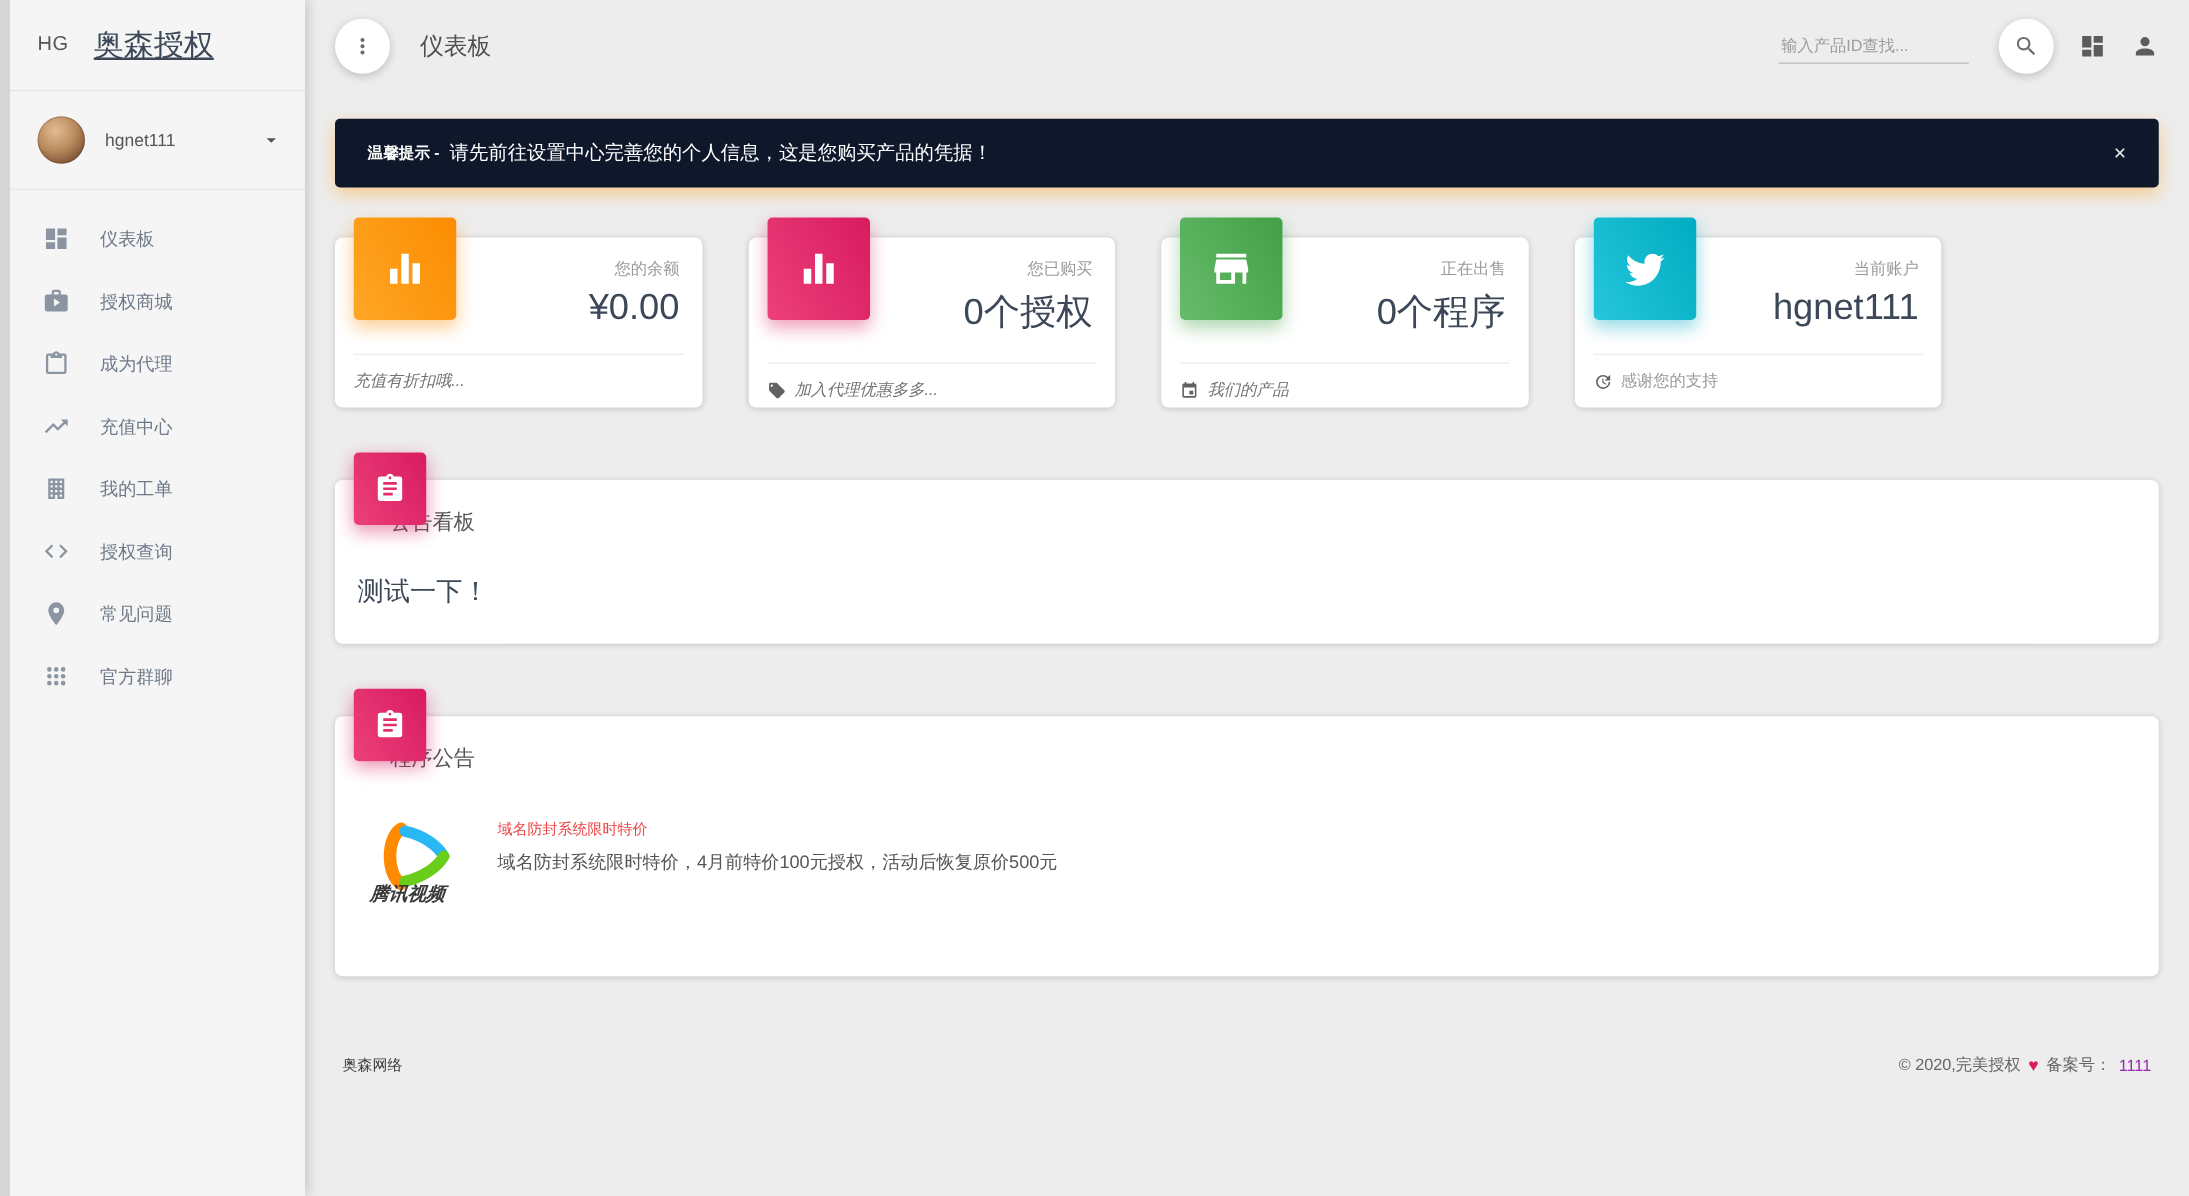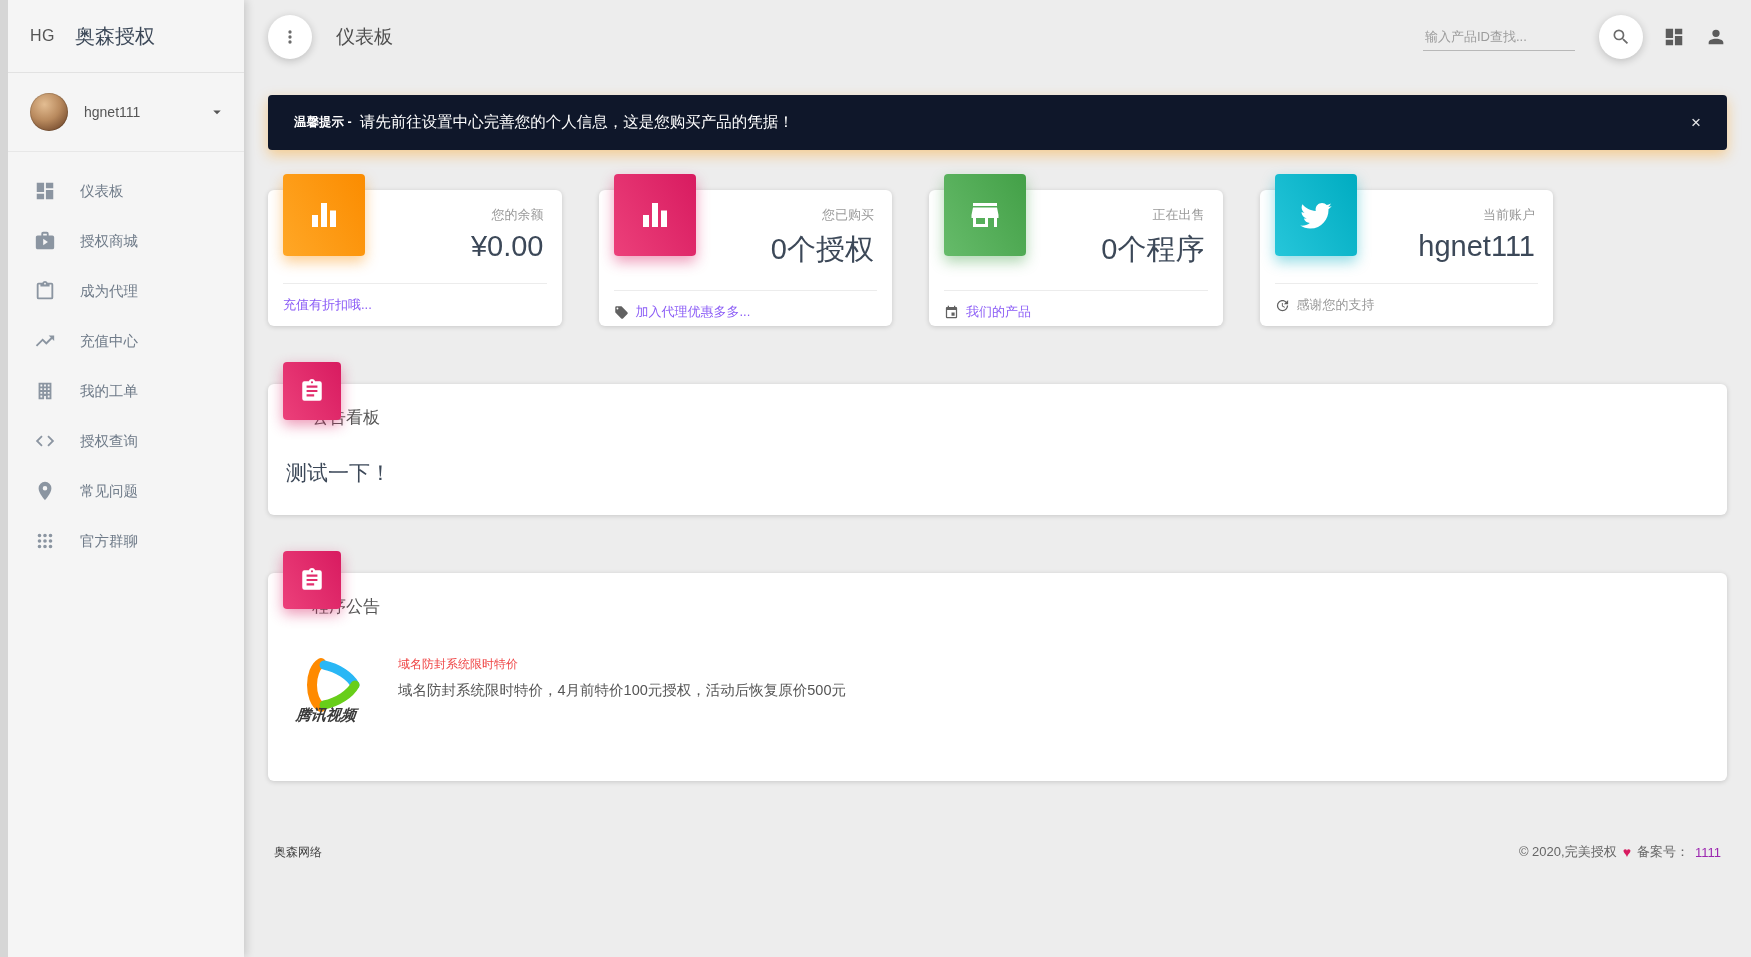--- a/index.html
+++ b/index.html
@@ -23,21 +23,21 @@
     display:flex; flex-direction:column;
     flex:none;
   }
   .side-header {
     height:73px;
     display:flex; align-items:center;
     padding:0 22px; gap:20px;
     border-bottom:1px solid #e2e2e2;
   }
   .logo-mini { font-size:16px; color:#555; letter-spacing:.5px; }
-  .brand { font-size:20px; color:#3c4858; }
+  .brand { font-size:24px; color:#3c4858;text-decoration:underline; }
   .user-row {
     display:flex; align-items:center;
     padding:20px 18px 20px 22px; gap:16px;
     border-bottom:1px solid #e7e7e7;
     cursor:pointer;
   }
   .avatar {
     width:38px; height:38px; border-radius:50%;
     background:radial-gradient(circle at 38% 30%, #e3bd92 0%, #b98a5e 45%, #7c5233 80%, #5f3c22 100%);
     box-shadow:inset 0 0 0 1px rgba(0,0,0,.15);
@@ -118,21 +118,21 @@
   .c-cyan   { background:linear-gradient(60deg,#26c6da,#00acc1); box-shadow:0 6px 14px rgba(0,172,193,.42); }
   .stat-head { text-align:right; padding:16px 18px 0 0; }
   .stat-label { font-size:13px; color:#9a9a9a; }
   .stat-value { font-size:29px; color:#3c4858; margin-top:6px; font-weight:400; }
   .stat-sep { border-top:1px solid #ececec; margin:20px 15px 0; }
   .stat-footer {
     display:flex; align-items:center; gap:7px;
     padding:12px 15px; font-size:13px;
   }
   .stat-footer svg { width:15px; height:15px; fill:#616161; flex:none; }
-  .link-purple { color:#8b5cf6; text-decoration:none; cursor:pointer; }
+  .link-purple { color:#737373; text-decoration:none; cursor:pointer;font-style:italic; }
   .text-gray { color:#999; }
 
   
   .board-card {
     position:relative; flex:none;
     background:#fff; border-radius:6px;
     box-shadow:0 1px 5px rgba(0,0,0,.16);
     margin-top:58px;
   }
   .board-icon {

